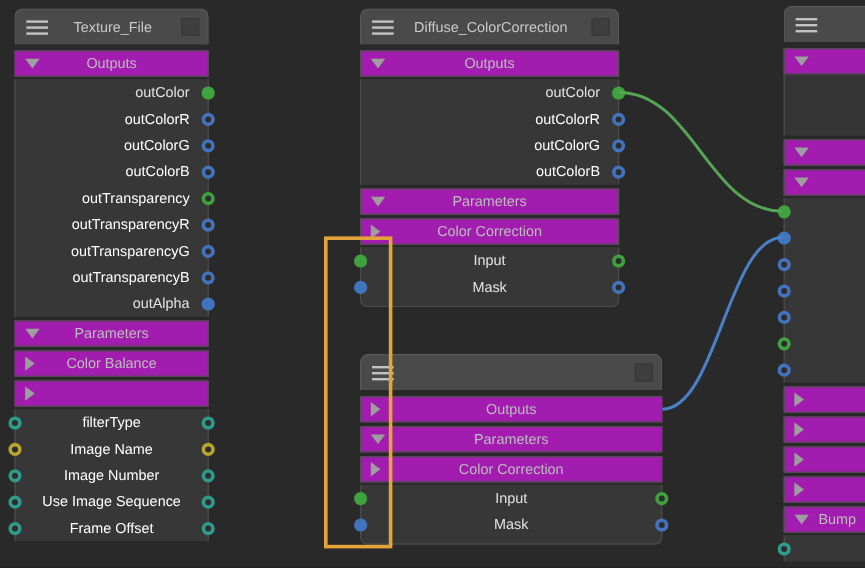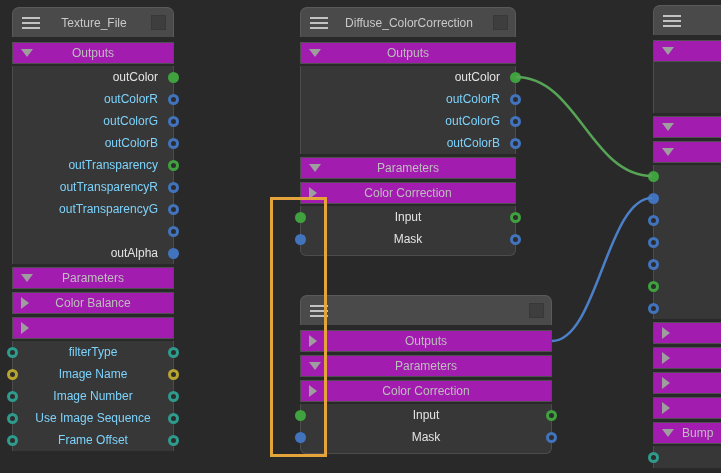--- a/index.html
+++ b/index.html
@@ -19,21 +19,21 @@
   .bar-label{display:block;line-height:20px;text-align:center;color:#bdbdbd;}
   .bar.left .bar-label{text-align:left;padding-left:28px;}
   .tri{position:absolute;left:8px;top:50%;transform:translateY(-50%);width:0;height:0;}
   .tri.down{border-left:6px solid transparent;border-right:6px solid transparent;border-top:8px solid #9e9e9e;}
   .tri.right{border-top:6px solid transparent;border-bottom:6px solid transparent;border-left:8px solid #9e9e9e;}
 
   .rows{position:relative;margin-top:2px;background:#373737;border-left:1px solid #4c4c4c;border-right:1px solid #4c4c4c;box-sizing:border-box;}
   .spacer{background:#353535;border-left:1px solid #4c4c4c;border-right:1px solid #4c4c4c;box-sizing:border-box;}
   .row{position:relative;height:22px;line-height:22px;text-align:center;white-space:nowrap;}
   .row.ralign{text-align:right;padding-right:15px;padding-left:24px;}
-  .rlabel{color:#7dd3fc;}
+  .rlabel{color:#ffffff;}
   .rlabel.on{color:#e3e3e3;}
   .cap{height:6px;background:#373737;border:1px solid #4c4c4c;border-top:none;border-radius:0 0 7px 7px;box-sizing:border-box;}
 
   .port{position:absolute;top:50%;width:11px;height:11px;margin-top:-5.5px;border-radius:50%;box-sizing:border-box;}
   .port.l{left:-6px;} .port.r{right:-6px;}
   .port.ring{background:#2d2d2d;border-style:solid;border-width:3px;}
 
   #wires{position:absolute;left:0;top:0;pointer-events:none;}
   #highlight{position:absolute;box-sizing:border-box;border:3px solid #e5a43b;background:transparent;}
 </style>
@@ -57,21 +57,21 @@
           <span class="bar-label">Outputs</span>
         </div>
         <div class="rows">
           <div class="row ralign"><span class="rlabel on">outColor</span><span class="port r" style="background: rgb(63, 162, 63);"></span></div>
           <div class="row ralign"><span class="rlabel">outColorR</span><span class="port r ring" style="border-color: rgb(66, 115, 189);"></span></div>
           <div class="row ralign"><span class="rlabel">outColorG</span><span class="port r ring" style="border-color: rgb(66, 115, 189);"></span></div>
           <div class="row ralign"><span class="rlabel">outColorB</span><span class="port r ring" style="border-color: rgb(66, 115, 189);"></span></div>
           <div class="row ralign"><span class="rlabel">outTransparency</span><span class="port r ring" style="border-color: rgb(63, 162, 63);"></span></div>
           <div class="row ralign"><span class="rlabel">outTransparencyR</span><span class="port r ring" style="border-color: rgb(66, 115, 189);"></span></div>
           <div class="row ralign"><span class="rlabel">outTransparencyG</span><span class="port r ring" style="border-color: rgb(66, 115, 189);"></span></div>
-          <div class="row ralign"><span class="port r ring" style="border-color: rgb(66, 115, 189);"></span></div>
+          <div class="row ralign"><span class="rlabel">outTransparencyB</span><span class="port r ring" style="border-color: rgb(66, 115, 189);"></span></div>
           <div class="row ralign"><span class="rlabel on">outAlpha</span><span class="port r" style="background: rgb(66, 115, 189);"></span></div>
         </div>
         <div class="bar">
           <span class="tri down"></span>
           <span class="bar-label">Parameters</span>
         </div>
         <div class="bar">
           <span class="tri right"></span>
           <span class="bar-label">Color Balance</span>
         </div>

